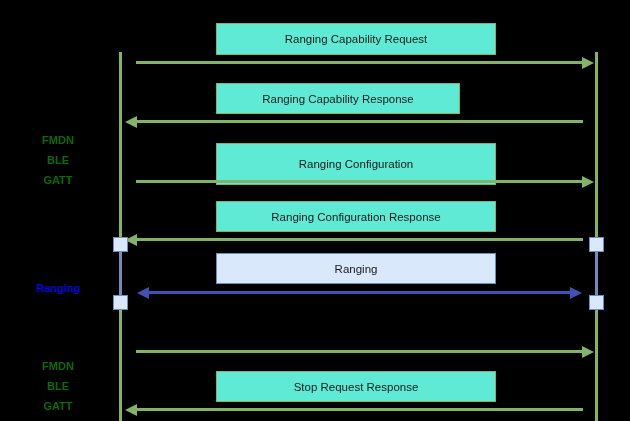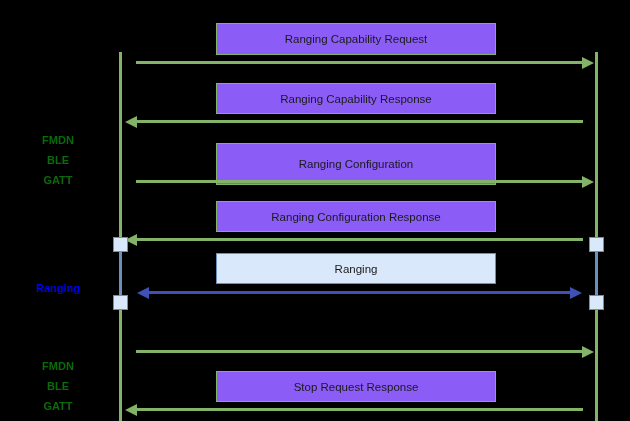--- a/index.html
+++ b/index.html
@@ -39,21 +39,21 @@
   .msg-box {
     position: absolute;
     box-sizing: border-box;
     display: flex;
     align-items: center;
     justify-content: center;
     font-size: 11.5px;
     color: #1a1a1a;
   }
   .msg-box.green {
-    background: #8b5cf6;
+    background: #5eead4;
     border: 1px solid #82b366;
   }
   .msg-box.blue {
     background: #dae8fc;
     border: 1px solid #6c8ebf;
   }
 
   
   .arrow {
     position: absolute;
@@ -124,21 +124,21 @@
 
   <div class="phase-label phase-green" style="left:8px; top:336px; width:100px;">FMDN
 BLE
 GATT</div>
 
   <div class="msg-box green" style="left:216px; top:23px; width:280px; height:32px;">Ranging Capability Request</div>
   <div class="arrow green" style="left:136px; top:61px; width:447px;">
     <span class="arrow-head right"></span>
   </div>
 
-  <div class="msg-box green" style="left:216px; top:83px; width:280px; height:31px;">Ranging Capability Response</div>
+  <div class="msg-box green" style="left:216px; top:83px; width:244px; height:31px;">Ranging Capability Response</div>
   <div class="arrow green" style="left:136px; top:120px; width:447px;">
     <span class="arrow-head left"></span>
   </div>
 
   <div class="msg-box green" style="left:216px; top:143px; width:280px; height:42px;">Ranging Configuration</div>
   <div class="arrow green" style="left:136px; top:180px; width:447px;">
     <span class="arrow-head right"></span>
   </div>
 
   <div class="msg-box green" style="left:216px; top:201px; width:280px; height:31px;">Ranging Configuration Response</div>

